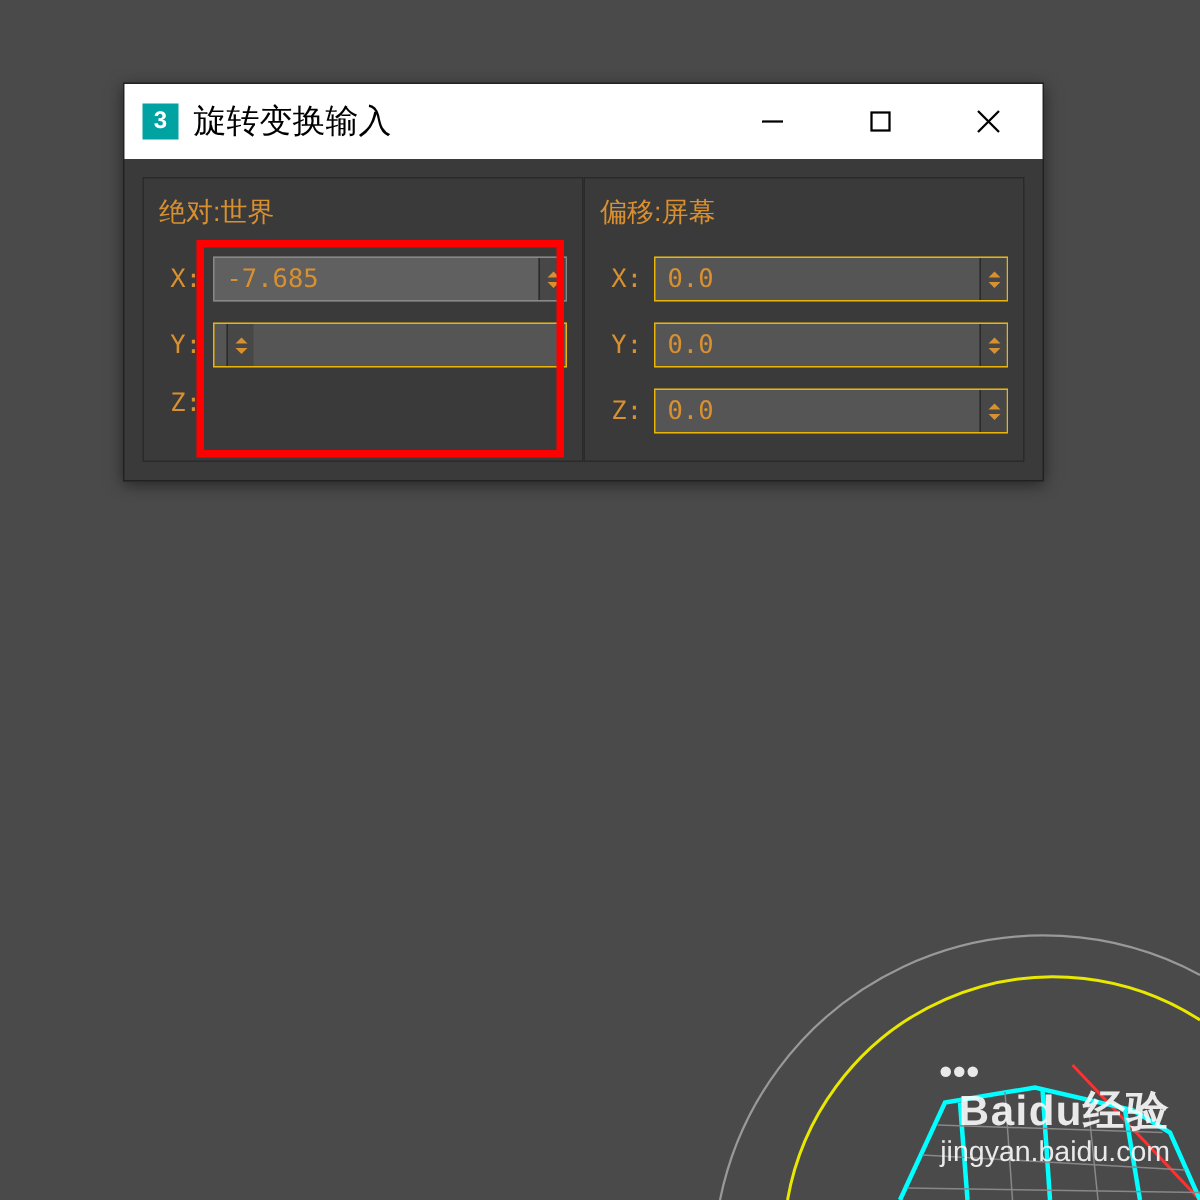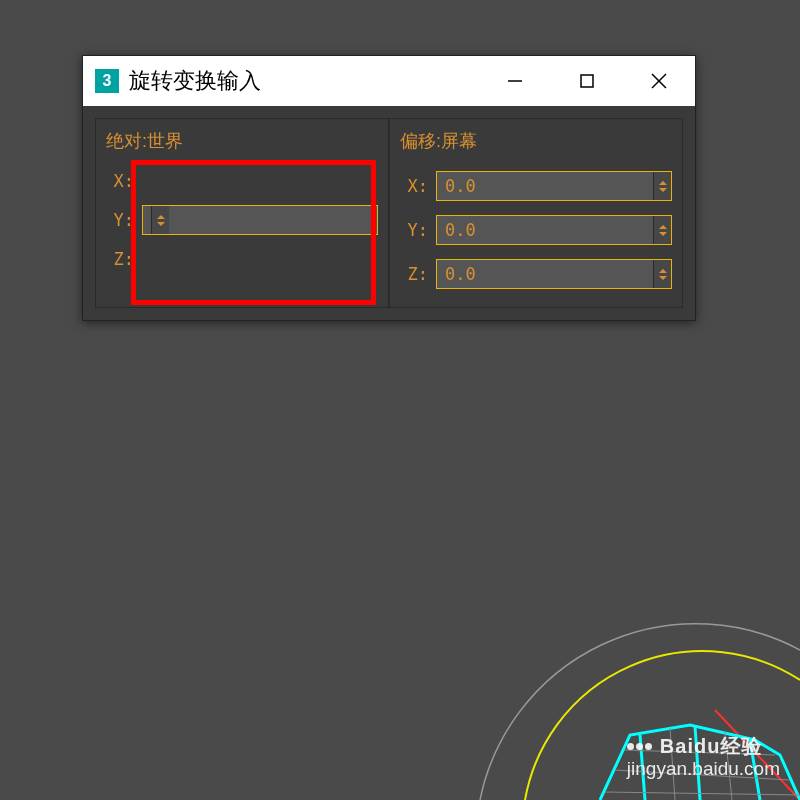--- a/index.html
+++ b/index.html
@@ -179,26 +179,26 @@
     .watermark {
       position: absolute;
       bottom: 20px;
       right: 20px;
       color: #fff;
       text-align: right;
       opacity: 0.88;
     }
     
     .watermark-main {
-      font-size: 20px;
+      font-size: 28px;
       font-weight: bold;
       letter-spacing: 1px;
       display: flex;
-      align-items: center;
       gap: 4px;
+      flex-direction: column;
     }
     
     .watermark-sub {
       font-size: 19px;
       margin-top: -2px;
     }
     
     .paw-icon {
       display: inline-flex;
       gap: 2px;
@@ -238,20 +238,27 @@
       </div>
     </div>
   </div>
 
   <div class="dialog-body">
     <div class="panel">
       <div class="panel-title">绝对:世界</div>
 
       <div class="field-row">
         <div class="field-label">X:</div>
+        <div class="spinner-input focused">
+          <div class="spinner-value">-7.685</div>
+          <div class="spinner-arrows">
+            <div class="arrow-up"></div>
+            <div class="arrow-down"></div>
+          </div>
+        </div>
       </div>
 
       <div class="field-row">
         <div class="field-label">Y:</div>
         <div class="spinner-input">
           <div class="spinner-arrows">
             <div class="arrow-up"></div>
             <div class="arrow-down"></div>
           </div>
         </div>

